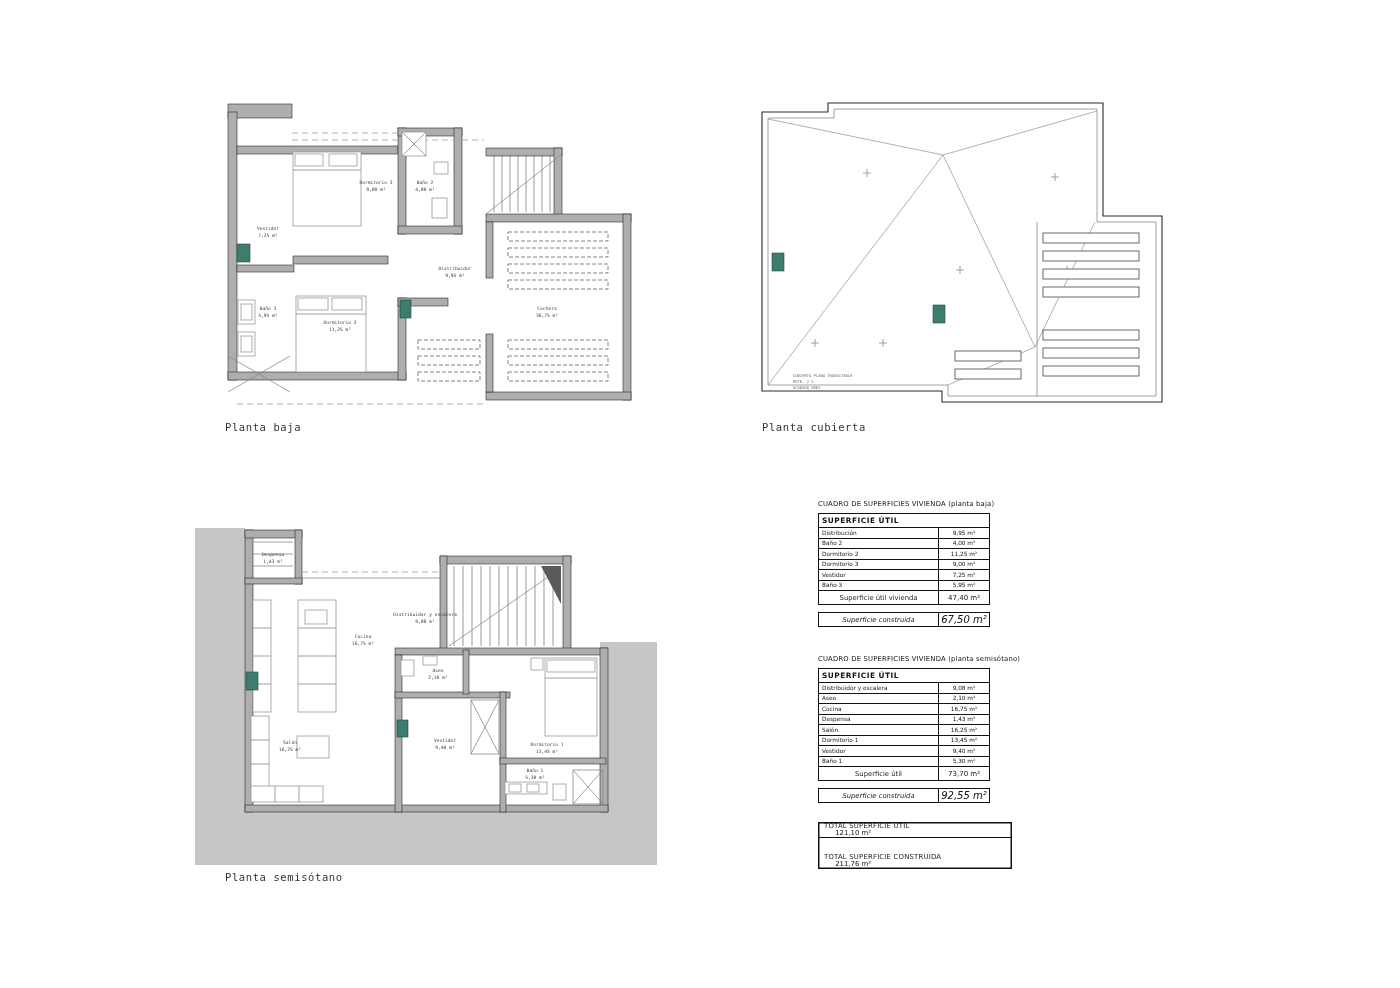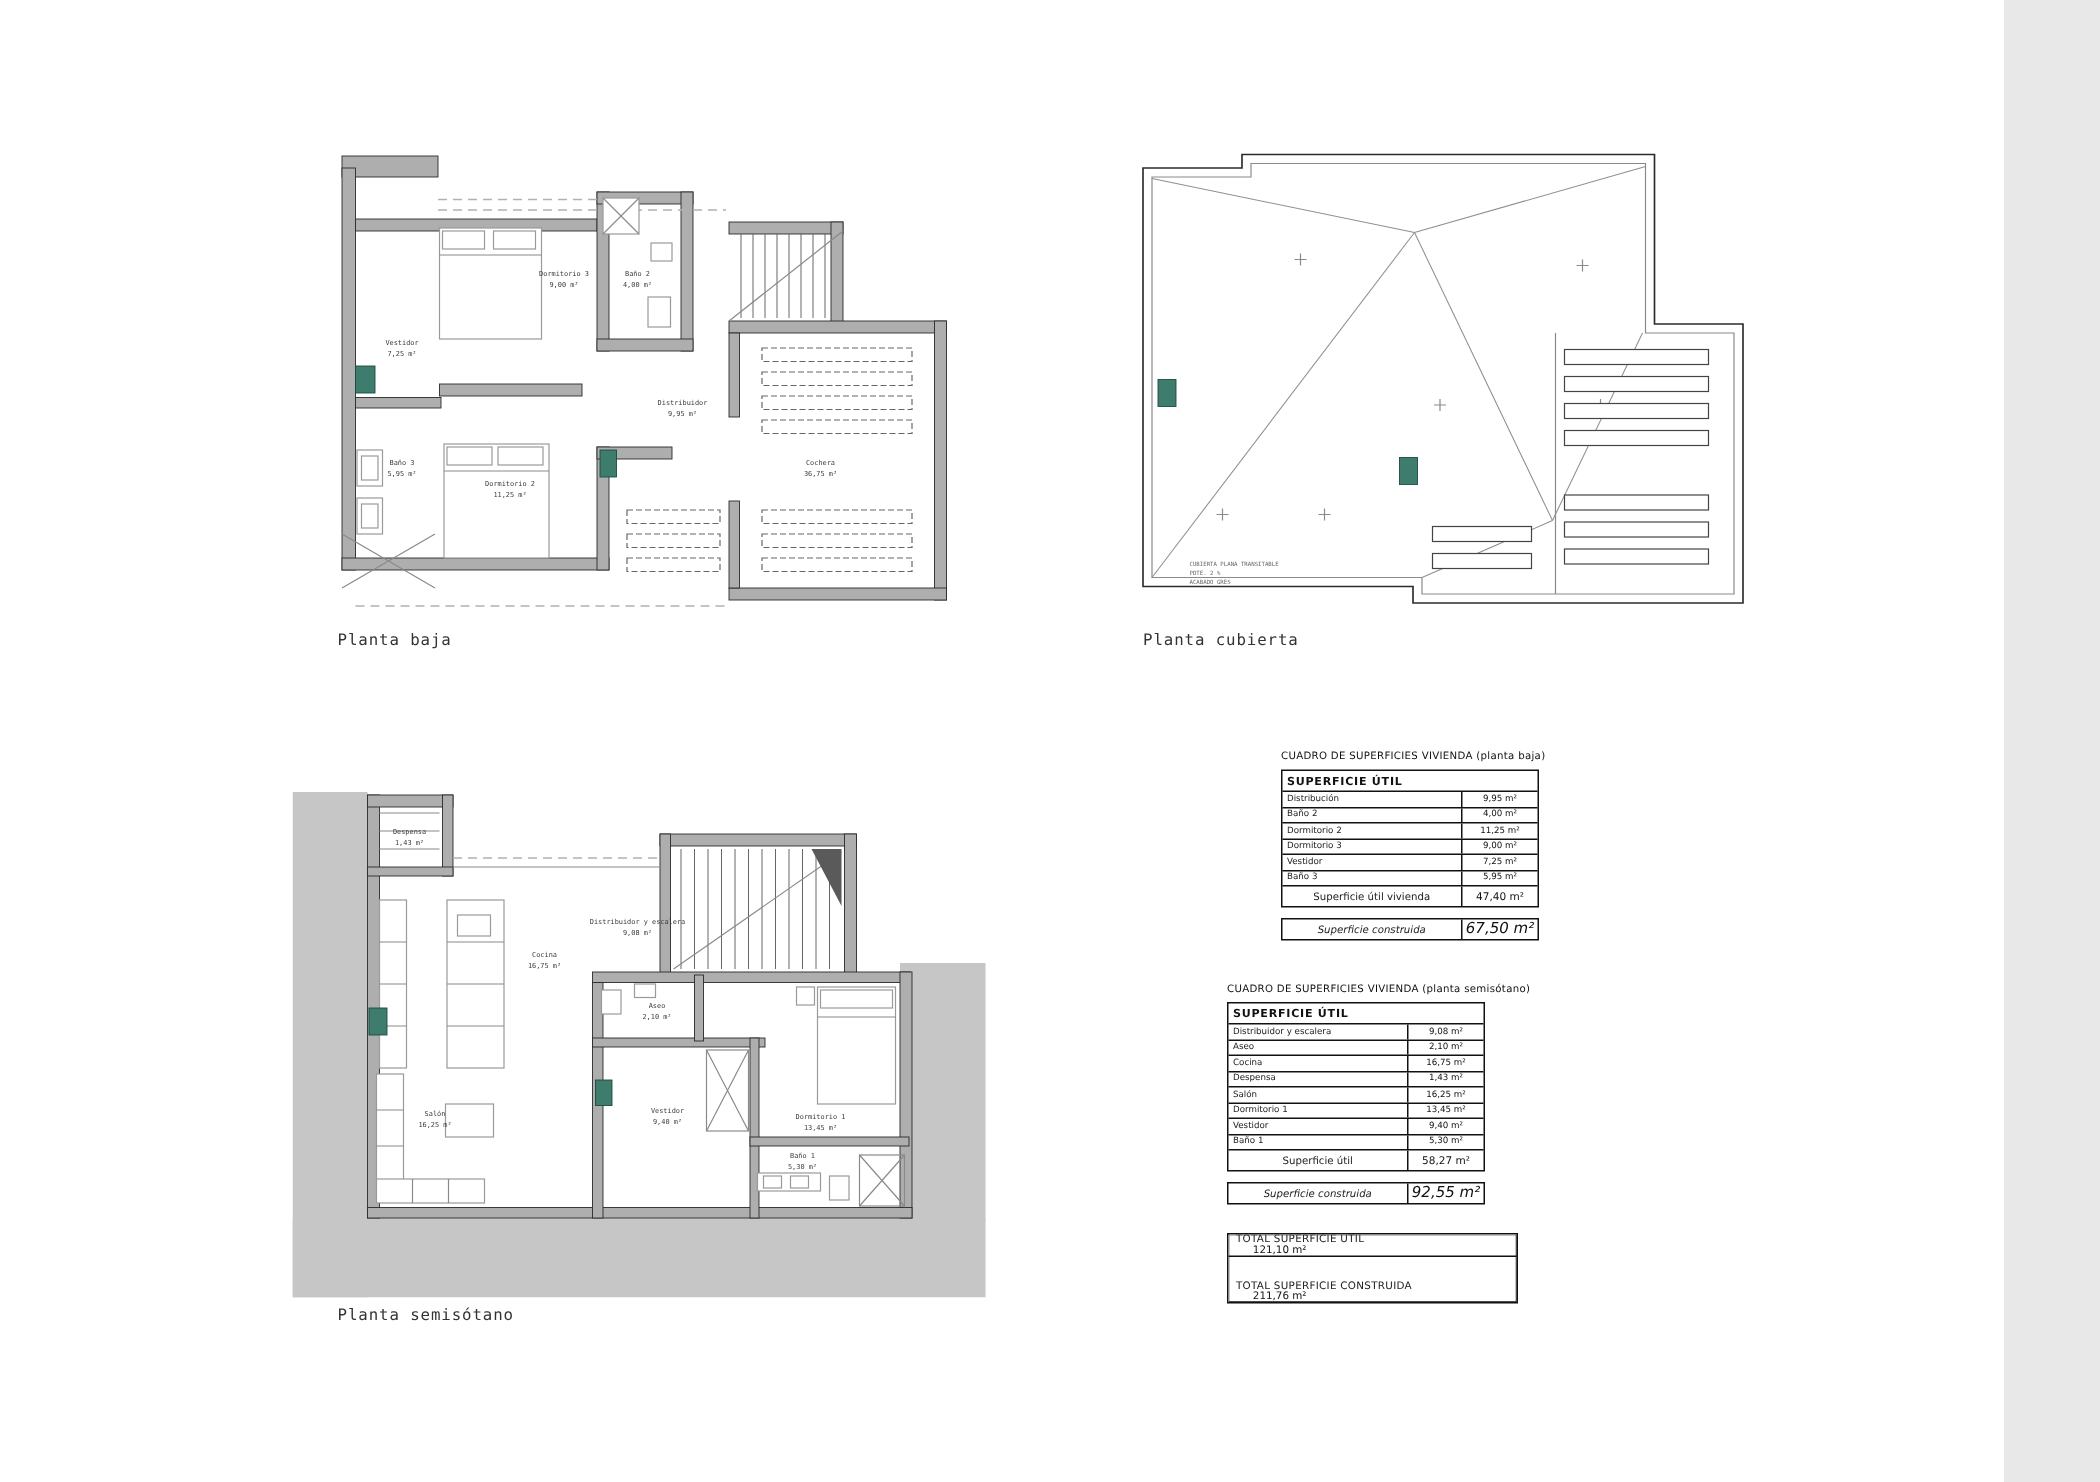--- a/index.html
+++ b/index.html
@@ -1,17 +1,17 @@
 <!DOCTYPE html>
 <html><head>
 <meta charset="utf-8">
 <style>
   html,body{margin:0;padding:0;background:#e8e8e8;}
-  .sheet{position:relative;width:1296px;height:988px;background:#ffffff;overflow:hidden;
-         font-family:"DejaVu Sans",sans-serif;color:#111;padding-left:40px;}
+  .sheet{position:relative;width:1400px;height:988px;background:#ffffff;overflow:hidden;
+         font-family:"DejaVu Sans",sans-serif;color:#111;}
   svg.plan{position:absolute;}
   
   .wall{fill:#aeaeae;stroke:#2b2b2b;stroke-width:.6;}
   .outline{fill:#ffffff;stroke:#2b2b2b;stroke-width:1.1;}
   .thin{fill:none;stroke:#8a8a8a;stroke-width:.8;}
   .furn{fill:#ffffff;stroke:#9a9a9a;stroke-width:.8;}
   .dash{fill:none;stroke:#a9b4b4;stroke-width:1;stroke-dasharray:6 4;}
   .slat{fill:#ffffff;stroke:#666;stroke-width:.8;stroke-dasharray:4 2;}
   .bar{fill:#ffffff;stroke:#444;stroke-width:.8;}
   .roofline{fill:none;stroke:#8f8f8f;stroke-width:.7;}
@@ -253,21 +253,21 @@
       <text class="rmlabel" x="250" y="222">Vestidor</text>
       <text class="rmlabel" x="250" y="229">9,40 m²</text>
       <text class="rmlabel" x="352" y="226">Dormitorio 1</text>
       <text class="rmlabel" x="352" y="233">13,45 m²</text>
       <text class="rmlabel" x="340" y="252">Baño 1</text>
       <text class="rmlabel" x="340" y="259">5,30 m²</text>
     </g>
   </svg>
   <div class="caption" style="left:225px;top:871px">Planta semisótano</div>
 
-  <div class="tblock" style="left:854px;top:500px">
+  <div class="tblock" style="left:818px;top:500px">
     <div class="ttitle">CUADRO DE SUPERFICIES VIVIENDA (planta baja)</div>
     <div class="ttable">
       <div class="thead">SUPERFICIE  ÚTIL</div>
       <div>
           <div class="trow">
             <div class="tcell tlabel">Distribución</div>
             <div class="tcell tvalue">9,95 m²</div>
           </div>
           <div class="trow">
             <div class="tcell tlabel">Baño 2</div>
@@ -336,21 +336,21 @@
             <div class="tcell tlabel">Vestidor</div>
             <div class="tcell tvalue">9,40 m²</div>
           </div>
           <div class="trow">
             <div class="tcell tlabel">Baño 1</div>
             <div class="tcell tvalue">5,30 m²</div>
           </div>
         </div>
       <div class="trow total">
         <div class="tcell tlabel">Superficie útil</div>
-        <div class="tcell tvalue">58,27 m²</div>
+        <div class="tcell tvalue">73,70 m²</div>
       </div>
     </div>
     <div class="built">
       <div class="trow">
         <div class="tcell tlabel">Superficie construida</div>
         <div class="tcell tvalue">92,55 m²</div>
       </div>
     </div>
   </div>
 

